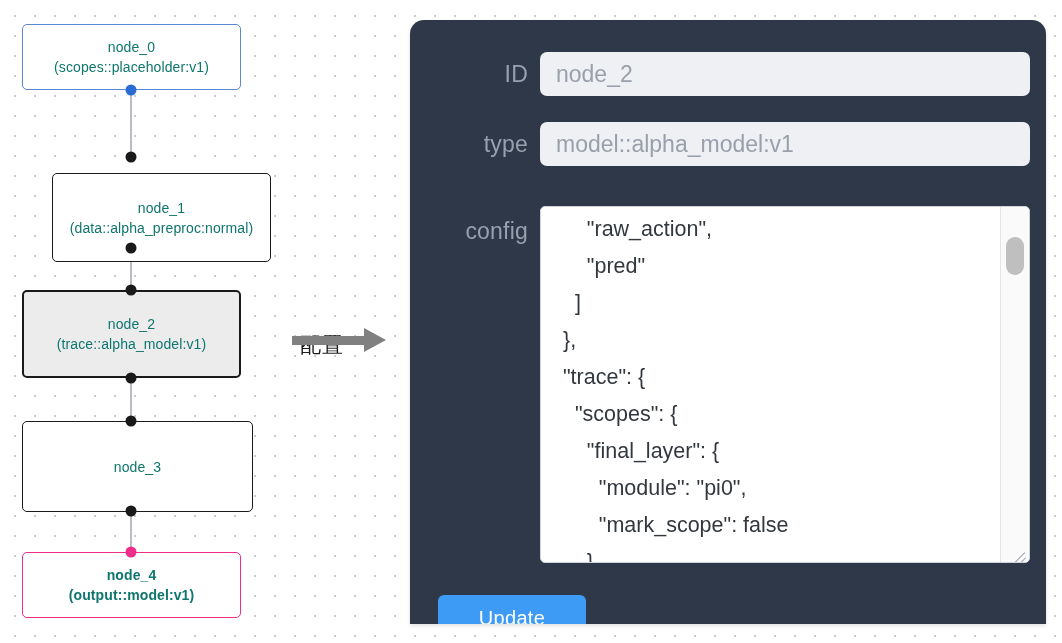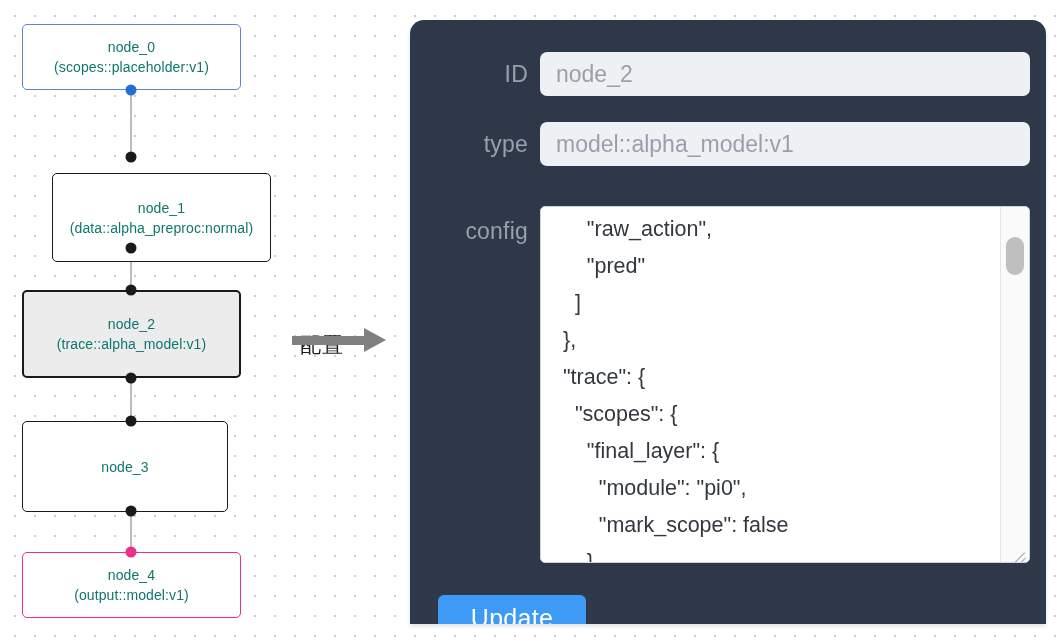--- a/index.html
+++ b/index.html
@@ -61,20 +61,21 @@
   .node.selected {
     background: #ececec;
     border-color: #1a1a1a;
     border-width: 2px;
   }
   .node.input-node {
     border: 1.6px solid #5b86d6;
   }
   .node.output-node {
     border: 1.6px solid #ef2d8b;
+    font-weight: bold;
   }
   .node .node-text { display: block; }
 
   
   #arrow-group {
     position: absolute;
     left: 292px;
     top: 296px;
     width: 110px;
     height: 70px;
@@ -212,21 +213,21 @@
   #update-button {
     position: absolute;
     left: 28px;
     top: 575px;
     width: 148px;
     height: 46px;
     background: #3d9bf5;
     border: none;
     border-radius: 6px 6px 0 0;
     color: #ffffff;
-    font-size: 25px;
+    font-size: 20px;
     font-family: "Liberation Sans", "DejaVu Sans", sans-serif;
     letter-spacing: 0.3px;
     cursor: pointer;
     padding: 0;
   }
 </style>
 </head>
 <body>
 
 <div id="root">
@@ -257,21 +258,21 @@
 
     <div class="node selected" style="left:22px; top:290px; width:219px; height:88px;">
       <div>
         <span class="node-text">node_2</span>
         <span class="node-text">(trace::alpha_model:v1)</span>
       </div>
     </div>
     <div class="handle" style="left:131px; top:290px;"></div>
     <div class="handle" style="left:131px; top:378px;"></div>
 
-    <div class="node" style="left:22px; top:421px; width:206px; height:91px;">
+    <div class="node" style="left:22px; top:421px; width:231px; height:91px;">
       <div>
         <span class="node-text">node_3</span>
       </div>
     </div>
     <div class="handle" style="left:131px; top:421px;"></div>
     <div class="handle" style="left:131px; top:511px;"></div>
 
     <div class="node output-node" style="left:22px; top:552px; width:219px; height:66px;">
       <div>
         <span class="node-text">node_4</span>

